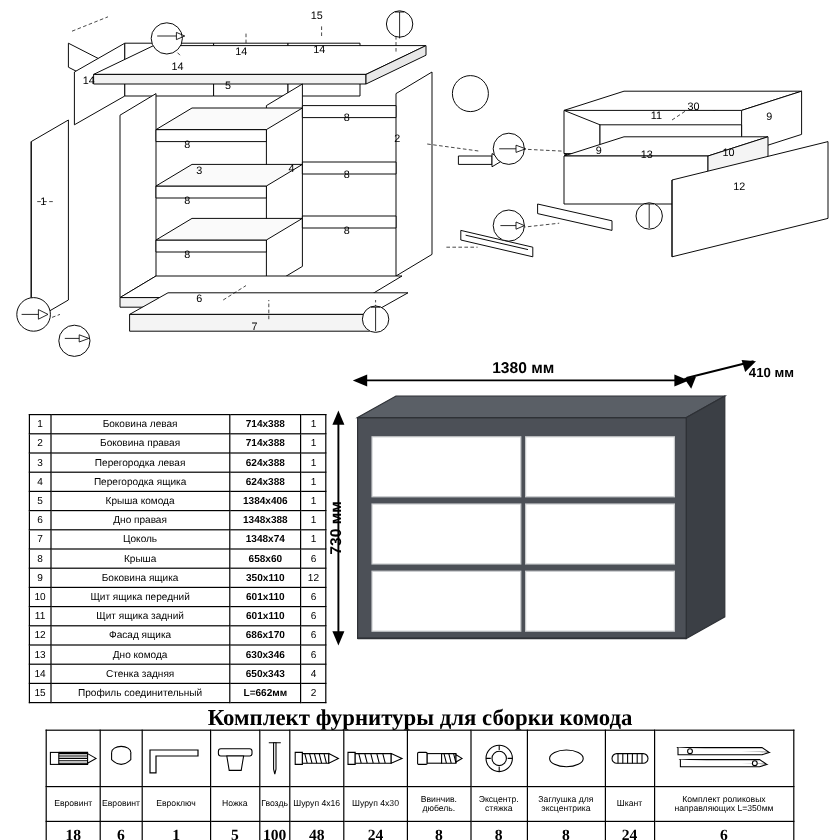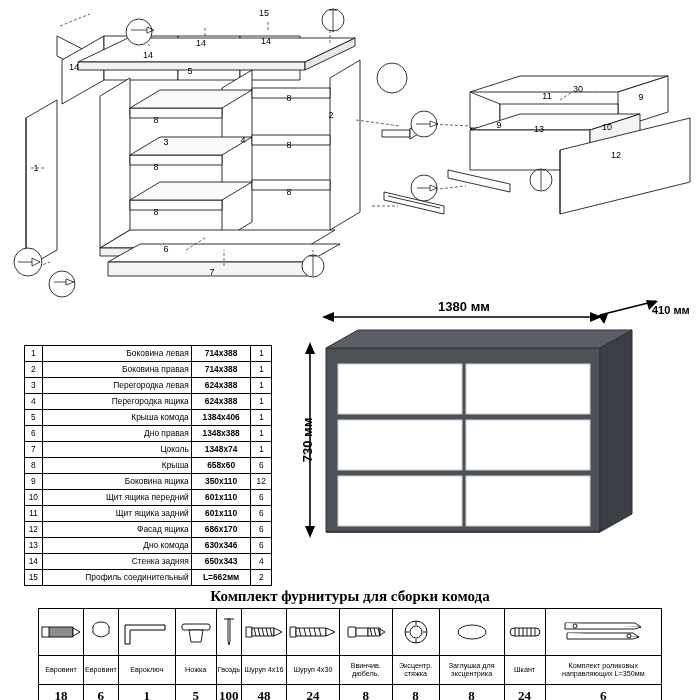--- a/index.html
+++ b/index.html
@@ -7,30 +7,30 @@
   .root{position:relative;width:700px;height:700px;}
 
   
   #exploded{position:absolute;left:0;top:0;width:700px;height:300px;}
   #exploded svg{display:block;}
 
   
   #parts-table{position:absolute;left:24px;top:345px;width:248px;border-collapse:collapse;font-size:8.4px;}
   #parts-table td{border:1px solid #000;padding:1px 2px;height:13px;line-height:11px;}
   #parts-table td.num{width:13px;text-align:center;}
-  #parts-table td.nm{width:150px;text-align:right;}
+  #parts-table td.nm{width:150px;text-align:center;}
   #parts-table td.dim{width:56px;text-align:center;font-weight:bold;}
   #parts-table td.qty{width:16px;text-align:center;}
 
   
-  #dresser{position:absolute;left:300px;top:300px;width:400px;height:250px;}
+  #dresser{position:absolute;left:272px;top:300px;width:400px;height:250px;}
 
   
   #fittings-title{position:absolute;left:0;top:588px;width:700px;text-align:center;
-     font-family:"Liberation Serif",serif;font-weight:bold;font-size:15px;}
+     font-family:"Liberation Serif",serif;font-weight:bold;font-size:19px;}
   #fittings{position:absolute;left:38px;top:608px;width:624px;border-collapse:collapse;}
   #fittings td{border:1px solid #000;text-align:center;vertical-align:middle;}
   #fittings tr.icons td{height:46px;padding:0;}
   #fittings tr.labels td{height:26px;font-size:7.2px;line-height:8.4px;padding:1px;}
   #fittings tr.counts td{height:20px;font-size:13px;font-weight:bold;font-family:"Liberation Serif",serif;}
   .fi{display:block;margin:0 auto;}
 </style>
 </head>
 <body>
 

